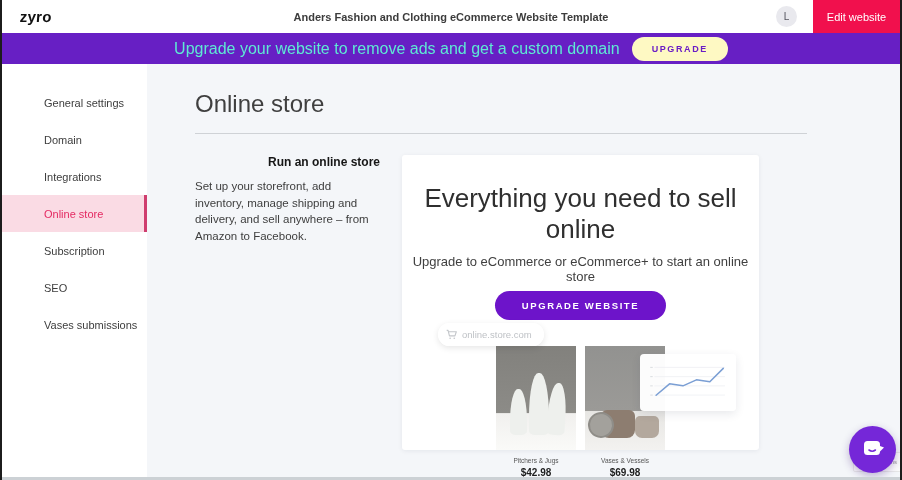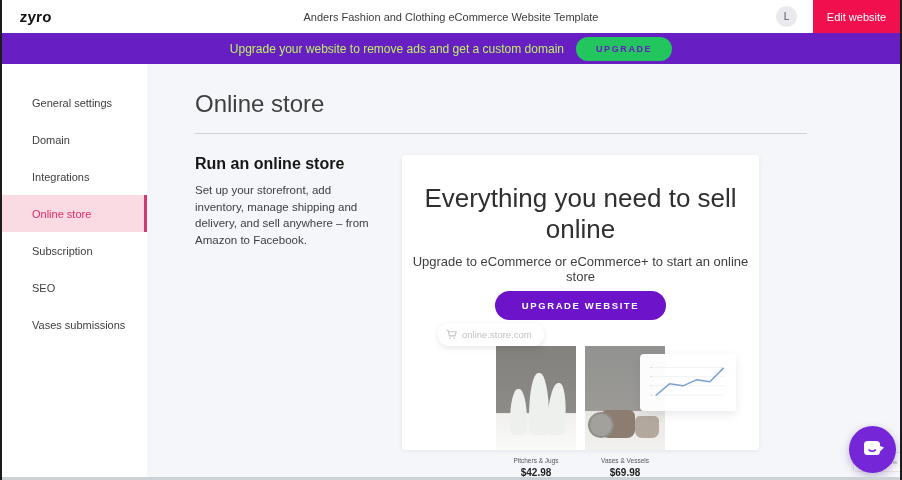--- a/index.html
+++ b/index.html
@@ -5,47 +5,47 @@
   * { margin:0; padding:0; box-sizing:border-box; }
   html,body { width:902px; height:480px; overflow:hidden; }
   body { font-family:"Liberation Sans","DejaVu Sans",sans-serif; background:#fff; }
   .page { position:relative; width:902px; height:480px; background:#fff;
           border-left:2px solid #1c1c1c; border-right:2px solid #1c1c1c; overflow:hidden; }
 
   
   .topbar { position:relative; height:33px; background:#fff; display:flex; align-items:center;
             padding-left:18px; z-index:6; }
   .logo { font-weight:800; font-size:15px; letter-spacing:0.2px; color:#111; transform:skewX(-4deg); }
-  .topbar-title { position:absolute; left:0; right:0; text-align:center; font-size:11px; color:#3c3c3c; pointer-events:none; }
+  .topbar-title { position:absolute; left:0; right:0; text-align:center; font-size:11px; color:#3c3c3c; pointer-events:none;font-weight:bold; }
   .topbar-right { margin-left:auto; display:flex; align-items:center; height:100%; }
   .avatar { width:21px; height:21px; border-radius:50%; background:#e9e9ee; color:#55555f;
             font-size:10px; display:flex; align-items:center; justify-content:center; margin-right:16px; }
   .edit-btn { height:33px; width:87px; background:#f1104d; color:#fff; font-size:11px;
               border:none; display:flex; align-items:center; justify-content:center; cursor:pointer; }
 
   
   .banner { height:31px; background:#671fc4; display:flex; align-items:center; justify-content:center; gap:12px; }
-  .banner-text { color:#bef264; font-size:12px; }
-  .banner-btn { background:#22c55e; color:#6a1cc6; font-size:9px; font-weight:bold; letter-spacing:1.6px;
+  .banner-text { color:#5eead4; font-size:16px; }
+  .banner-btn { background:#fef9c3; color:#6a1cc6; font-size:9px; font-weight:bold; letter-spacing:1.6px;
                 border:none; border-radius:999px; padding:7px 20px; cursor:pointer; }
 
   
   .body-row { display:flex; height:416px; }
   .sidebar { width:145px; background:#fff; padding-top:20px; flex-shrink:0; }
-  .side-item { height:37px; display:flex; align-items:center; padding-left:30px;
+  .side-item { height:37px; display:flex; align-items:center; padding-left:42px;
                font-size:11px; color:#3d3d3d; cursor:pointer; }
   .side-item.active { background:#fadbe4; color:#e42a62; border-right:3px solid #cf3d6e; }
 
   .main { flex:1; background:#f4f6f9; position:relative; padding:26px 0 0 48px; }
   .page-title { font-size:24px; font-weight:400; color:#3f3f3f; }
   .divider { width:612px; border:none; border-top:1px solid #cfd2d6; margin-top:15px; }
 
   .content-row { display:flex; margin-top:21px; }
   .intro { width:185px; margin-right:22px; }
-  .intro-h { font-size:16px; font-weight:bold; color:#161616; }
+  .intro-h { font-size:12px; font-weight:bold; color:#161616;text-align:right; }
   .intro-p { font-size:11.5px; color:#3e3e3e; line-height:1.45; margin-top:9px; }
 
   
   .promo-card { width:357px; height:295px; background:#fff; border-radius:3px;
                 box-shadow:0 1px 5px rgba(20,30,60,.07); text-align:center; padding-top:28px; position:relative; }
   .promo-h { font-size:26px; font-weight:400; color:#2f2f2f; }
   .promo-sub { font-size:13px; color:#404040; margin-top:9px; }
   .promo-cta { margin-top:7px; background:#6d14ca; color:#fff; border:none; border-radius:999px;
                font-size:9.5px; font-weight:bold; letter-spacing:1.6px; padding:9px 27px; cursor:pointer; }
 

